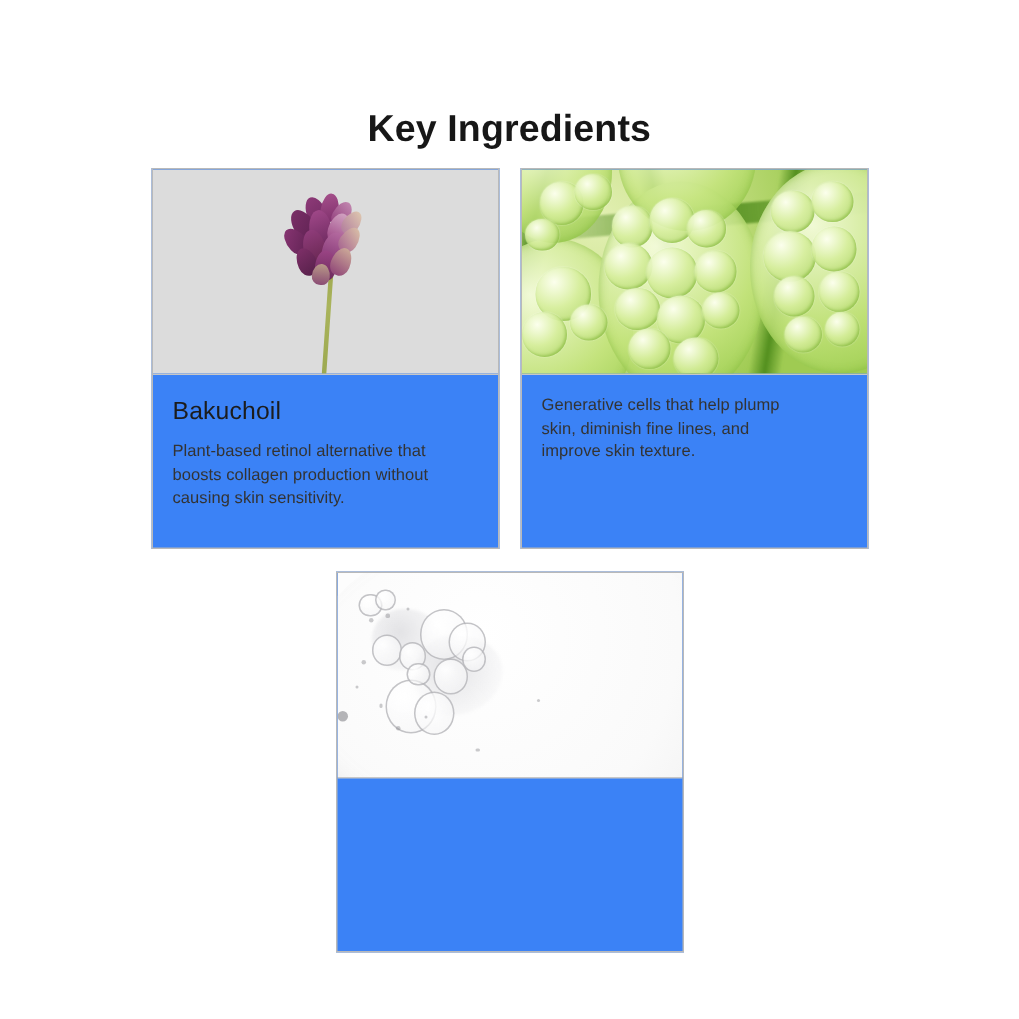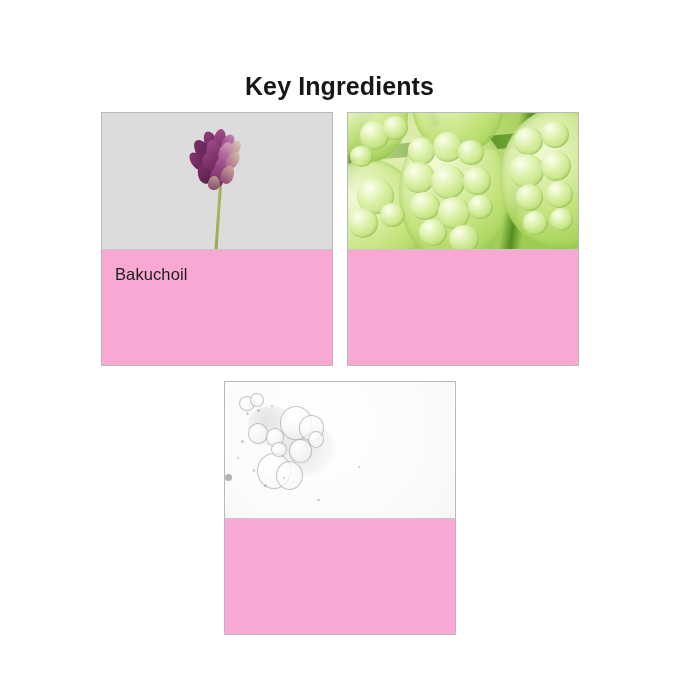--- a/index.html
+++ b/index.html
@@ -34,21 +34,21 @@
     letter-spacing: 0.1px;
     color: #171717;
     line-height: 32px;
   }
 
   
   .card {
     position: absolute;
     box-sizing: border-box;
     border: 1px solid #b9b9b9;
-    background: #f9a8d4;
+    background: #3b82f6;
     overflow: hidden;
   }
   .card-1 { left: 101px; top: 112px; width: 232px; height: 254px; }
   .card-2 { left: 347px; top: 112px; width: 232px; height: 254px; }
   .card-3 { left: 224px; top: 381px; width: 232px; height: 254px; }
 
   .card-media {
     position: relative;
     width: 100%;
     height: 136px;
@@ -197,20 +197,23 @@
           <div class="petal" style="left:41px;top:20px;width:12px;height:18px;background:linear-gradient(205deg,#ddc6a9,#a35e8e);transform:rotate(34deg);"></div>
           <div class="petal" style="left:12px;top:34px;width:13px;height:19px;background:linear-gradient(165deg,#7f3069,#552049);transform:rotate(-24deg);"></div>
           <div class="petal" style="left:24px;top:36px;width:14px;height:20px;background:linear-gradient(180deg,#9a4484,#6b2a5c);transform:rotate(2deg);"></div>
           <div class="petal" style="left:35px;top:34px;width:13px;height:19px;background:linear-gradient(195deg,#cfae9a,#8d4276);transform:rotate(22deg);"></div>
           <div class="petal" style="left:22px;top:45px;width:12px;height:14px;background:linear-gradient(180deg,#b99a88,#8a4c74);transform:rotate(6deg);"></div>
         </div>
       </div>
     </div>
     <div class="card-body">
       <div class="card-title">Bakuchoil</div>
+      <p class="card-desc">Plant-based retinol alternative that
+boosts collagen production without
+causing skin sensitivity.</p>
     </div>
   </div>
 
   <div class="card card-2">
     <div class="card-media">
       <div class="art-cells">
         <div class="wall" style="left:-10%;top:-6%;width:26px;height:170%;transform:rotate(14deg);"></div>
         <div class="wall" style="left:40%;top:-20%;width:18px;height:150%;transform:rotate(-12deg);"></div>
         <div class="wall" style="left:68%;top:-10%;width:22px;height:170%;transform:rotate(9deg);"></div>
         <div class="wall" style="left:-5%;top:18%;width:120%;height:14px;transform:rotate(-5deg);"></div>
@@ -244,20 +247,23 @@
         <div class="vesicle" style="left:84%;top:6%;width:12%;height:20%;"></div>
         <div class="vesicle" style="left:70%;top:30%;width:15%;height:25%;"></div>
         <div class="vesicle" style="left:84%;top:28%;width:13%;height:22%;"></div>
         <div class="vesicle" style="left:73%;top:52%;width:12%;height:20%;"></div>
         <div class="vesicle" style="left:86%;top:50%;width:12%;height:20%;"></div>
         <div class="vesicle" style="left:76%;top:72%;width:11%;height:18%;"></div>
         <div class="vesicle" style="left:88%;top:70%;width:10%;height:17%;"></div>
       </div>
     </div>
     <div class="card-body">
+      <p class="card-desc">Generative cells that help plump
+skin, diminish fine lines, and
+improve skin texture.</p>
     </div>
   </div>
 
   <div class="card card-3">
     <div class="card-media">
       <div class="art-gel">
         <div class="droplet"></div>
         <div class="smudge" style="left:22%;top:30%;width:26%;height:40%;"></div>
         <div class="smudge" style="left:10%;top:18%;width:20%;height:30%;"></div>
 

